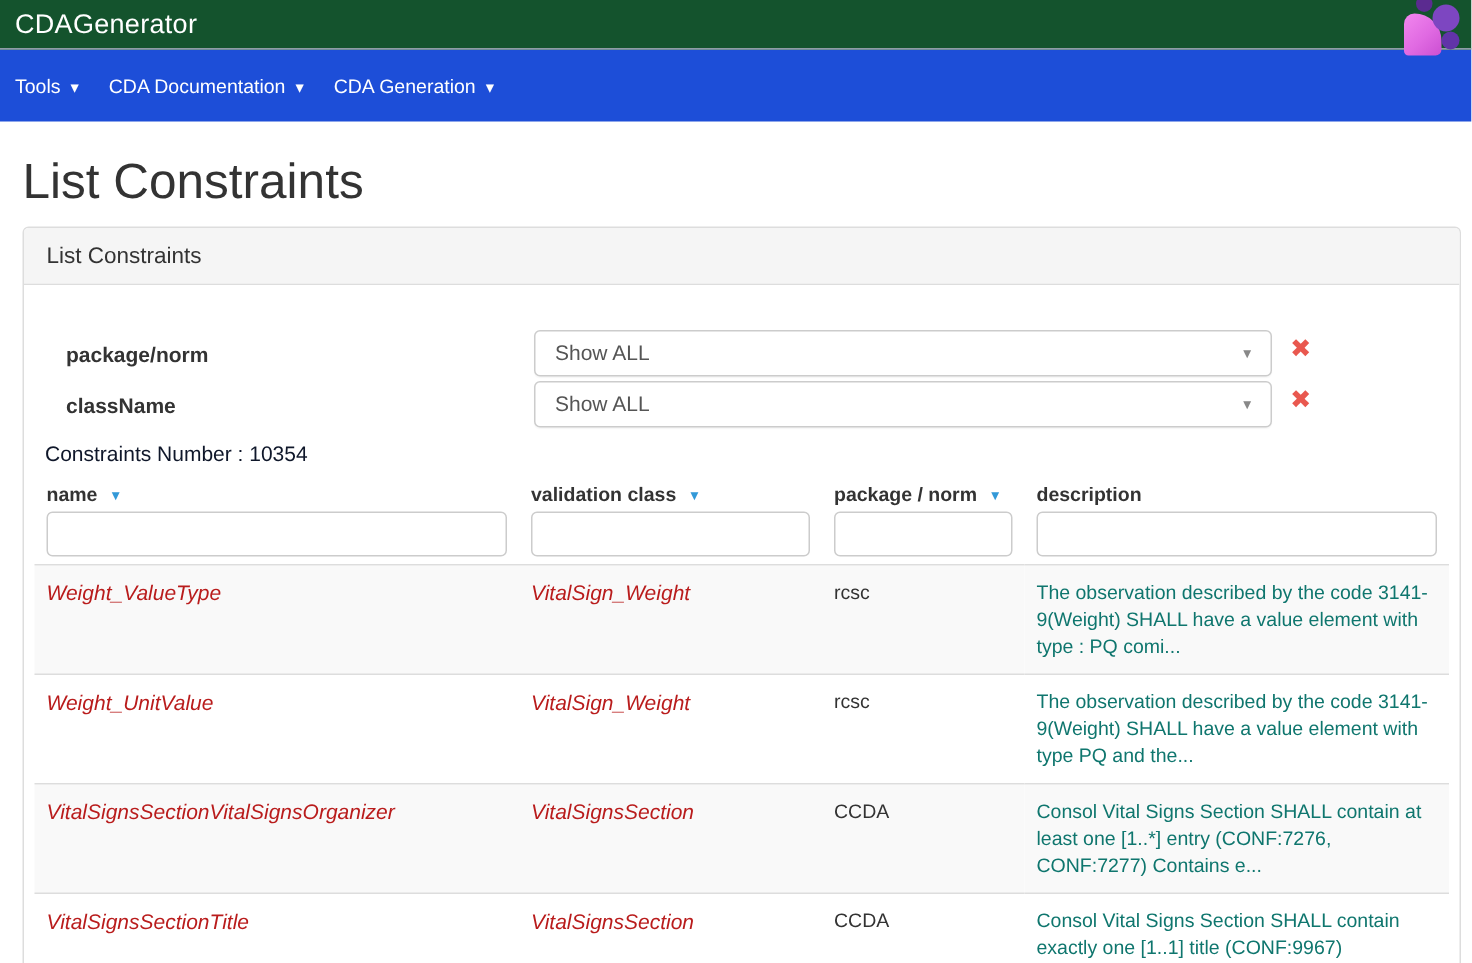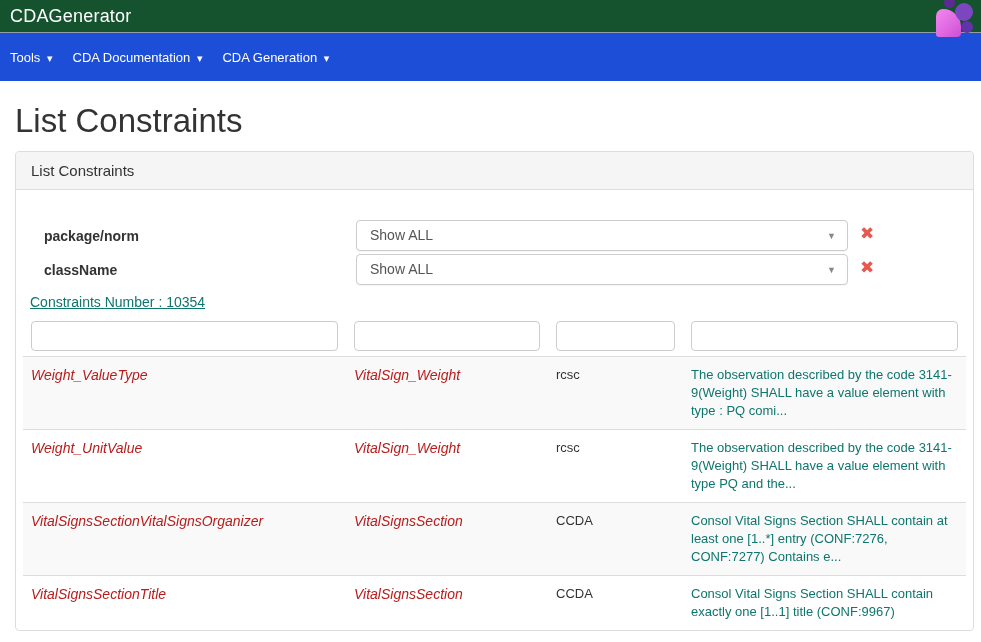--- a/index.html
+++ b/index.html
@@ -115,21 +115,21 @@
     font-size: 9px; color: #888;
   }
   .clear-btn {
     border: none; background: transparent;
     color: #e9584f; font-weight: bold; font-size: 17px;
     margin-left: 12px; margin-top: 5px;
     line-height: 1; cursor: pointer;
     font-family: "DejaVu Sans", sans-serif;
   }
 
-  .count-line { font-size: 14px; color: #0f766e; margin: 9px 0 9px 7px; text-decoration: underline; }
+  .count-line { font-size: 14px; color: #0f172a; margin: 9px 0 9px 7px; }
 
   
   table.constraints { width: 100%; border-collapse: collapse; table-layout: fixed; font-size: 13px; }
   .col-name { width: 323px; }
   .col-vclass { width: 202px; }
   .col-pkg { width: 135px; }
   th {
     text-align: left;
     font-size: 13px;
     font-weight: bold;
@@ -221,20 +221,37 @@
 
       <table class="constraints">
         <colgroup>
           <col class="col-name">
             <col class="col-vclass">
             <col class="col-pkg">
             <col>
         </colgroup>
         <thead>
           <tr>
+            <th>
+              <span>name</span>
+              <span class="sort-caret">▼</span>
+            </th>
+            <th>
+              <span>validation class</span>
+              <span class="sort-caret">▼</span>
+            </th>
+            <th>
+              <span>package / norm</span>
+              <span class="sort-caret">▼</span>
+            </th>
+            <th>
+              <span>description</span>
+            </th>
+          </tr>
+          <tr>
             <td class="filter-cell"><input class="filter-input" type="text" style=""></td>
             <td class="filter-cell"><input class="filter-input" type="text" style=""></td>
             <td class="filter-cell"><input class="filter-input" type="text" style=""></td>
             <td class="filter-cell"><input class="filter-input" type="text" style=""></td>
           </tr>
         </thead>
         <tbody>
           <tr>
             <td><a class="row-link">Weight_ValueType</a></td>
             <td><a class="row-link">VitalSign_Weight</a></td>

